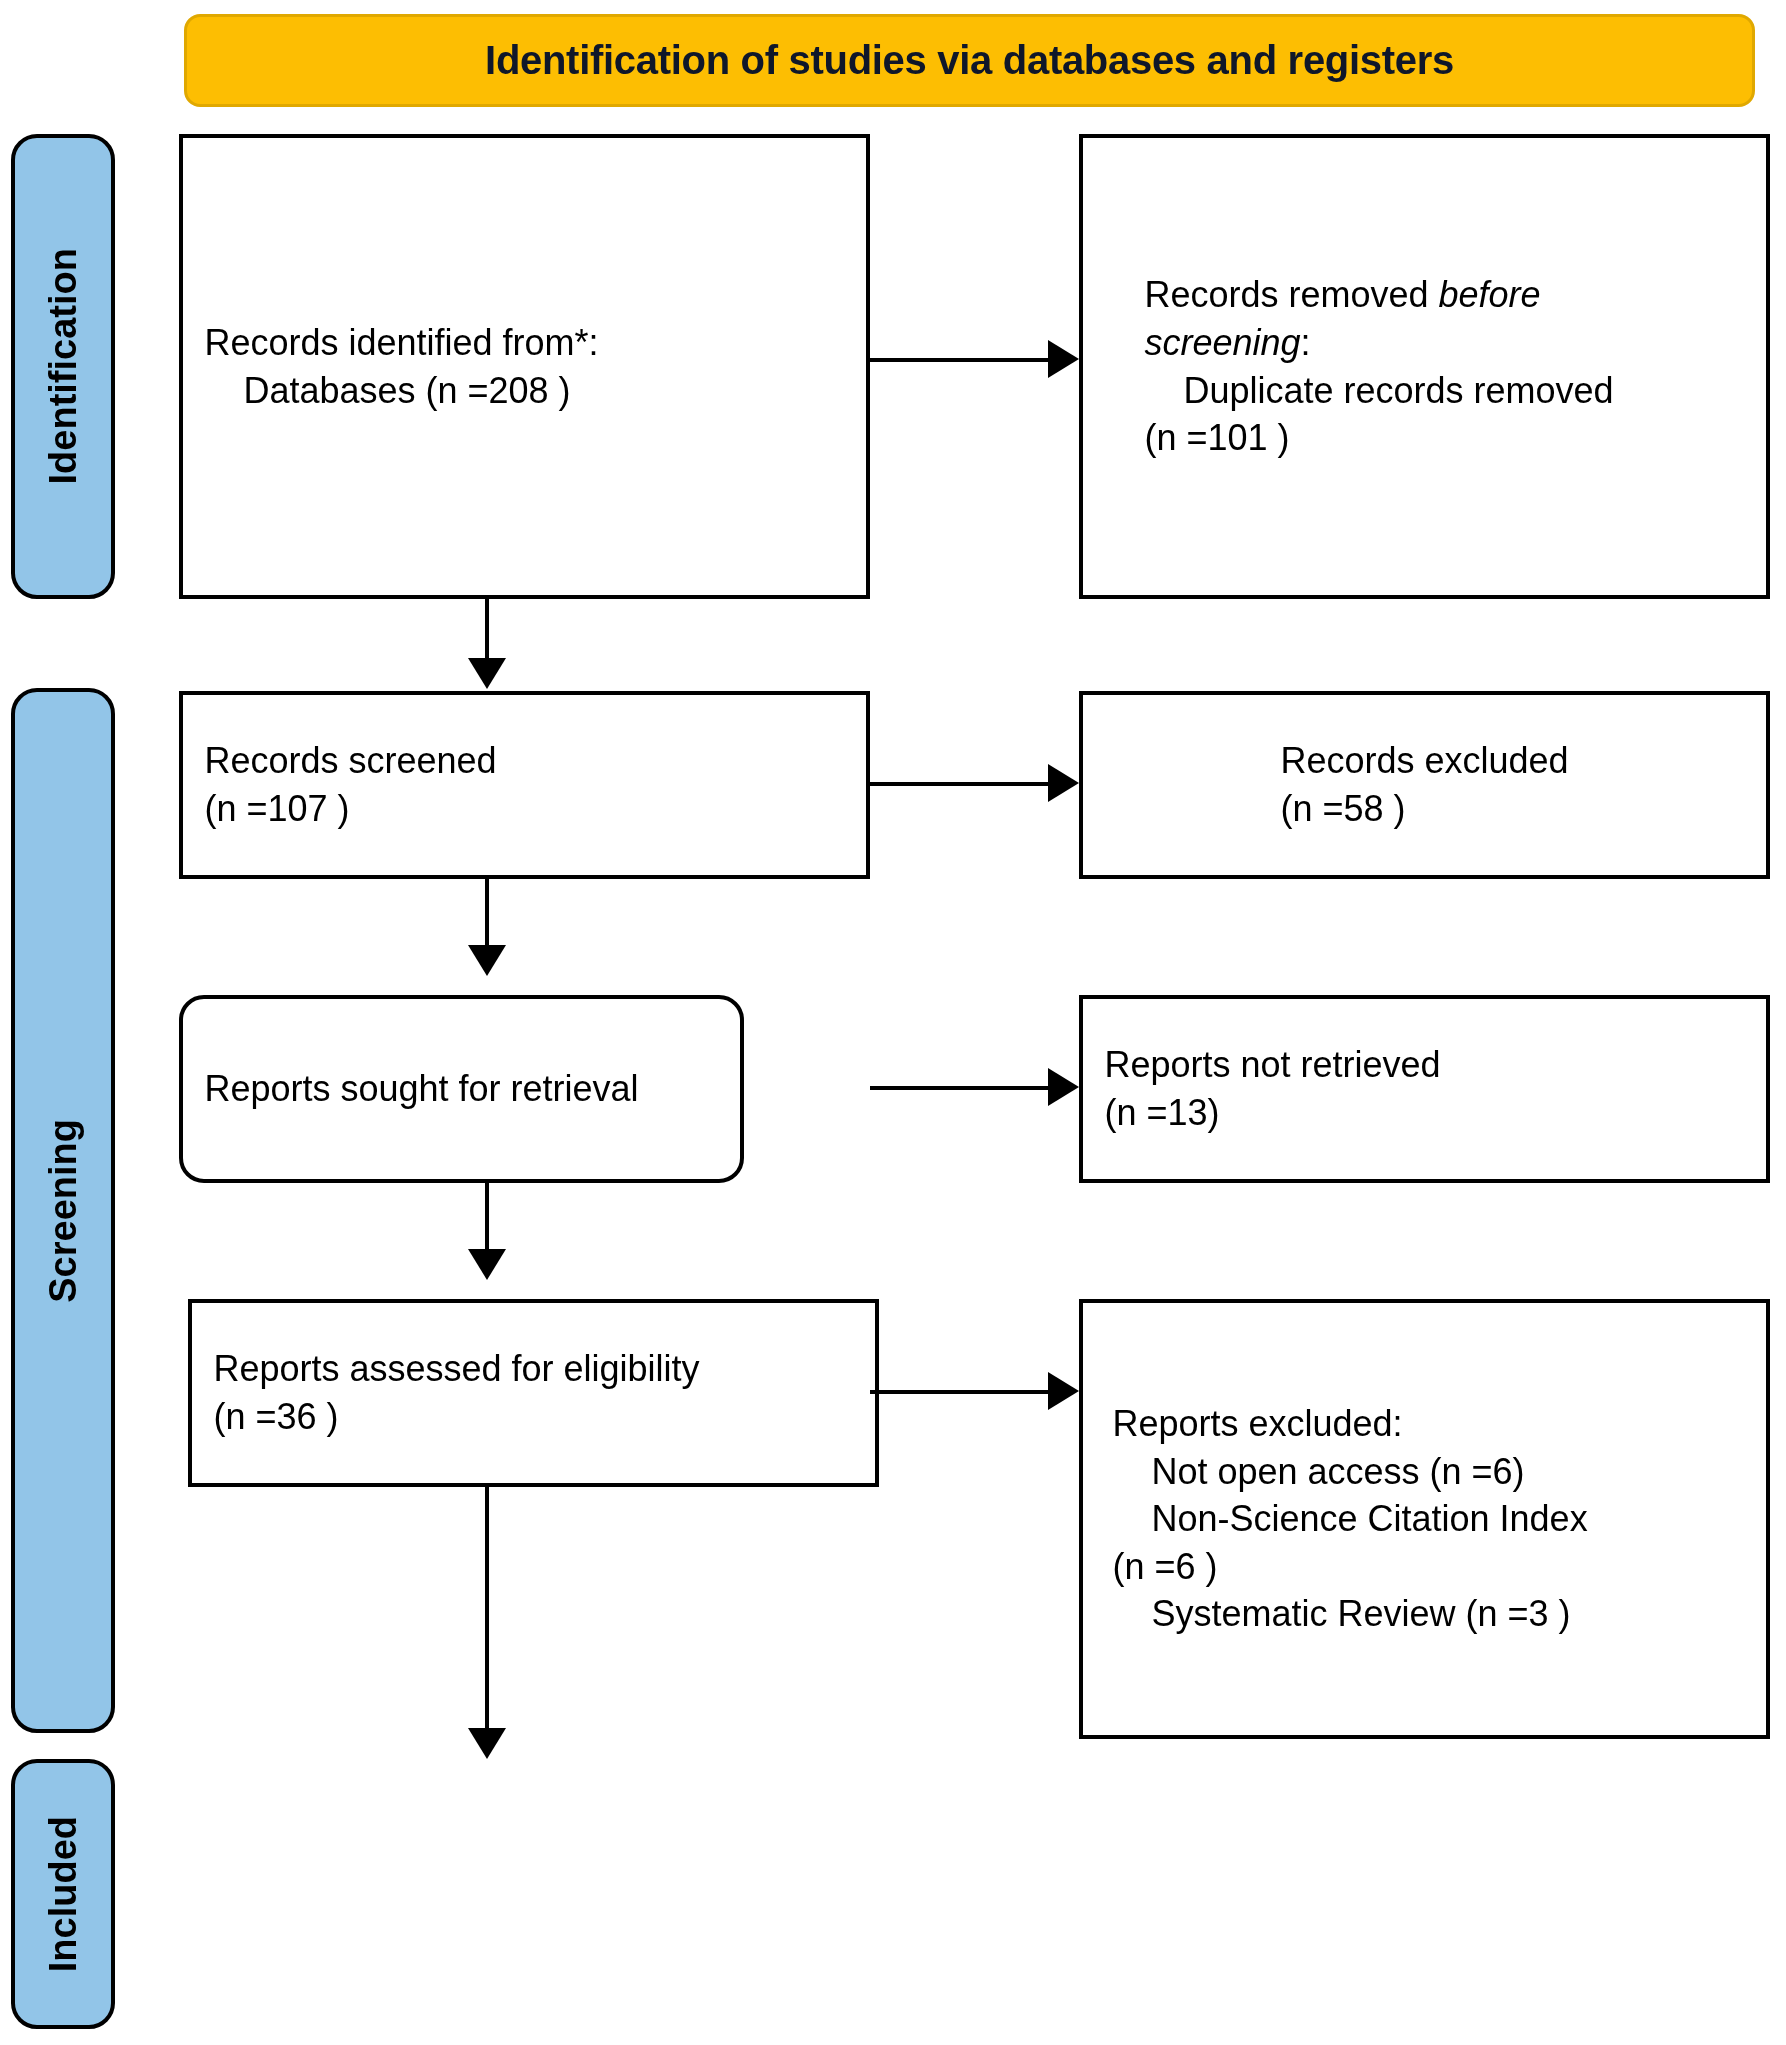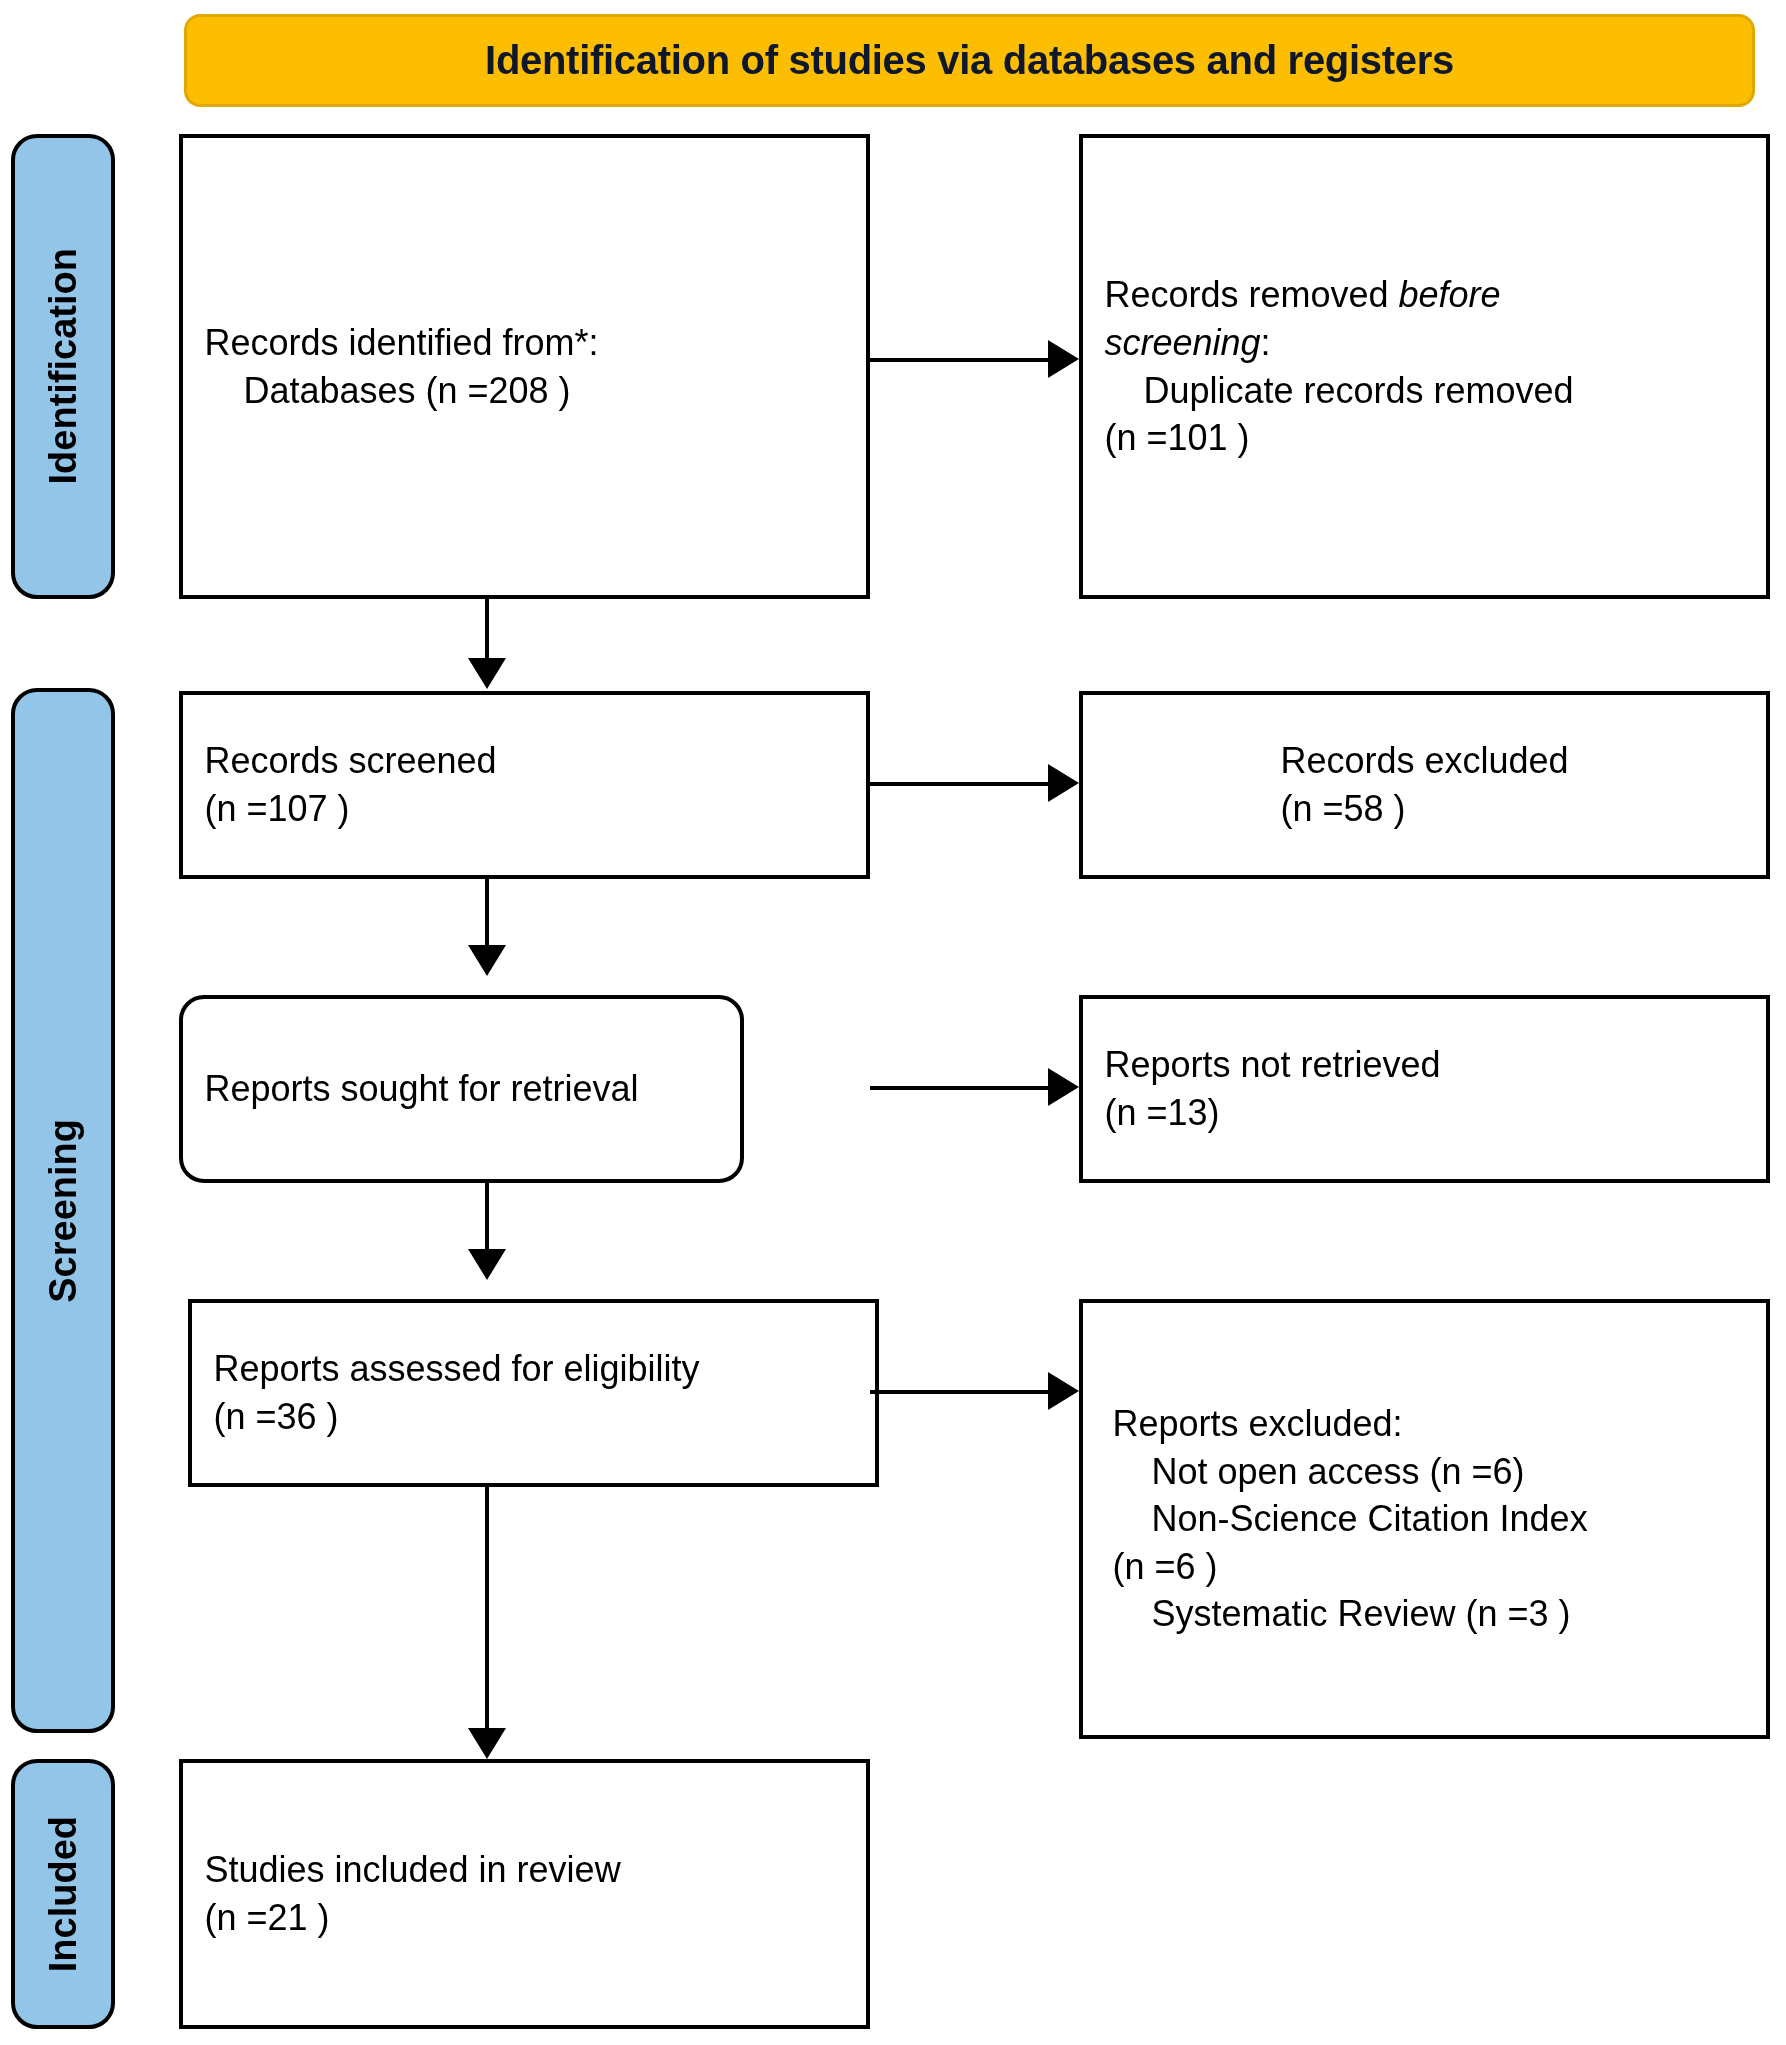--- a/index.html
+++ b/index.html
@@ -137,21 +137,21 @@
     <span class="stage-text">Included</span>
   </div>
 
   <div class="box" style="left:179px; top:134px; width:691px; height:465px;">
     <div class="box-inner">
       <div class="line">Records identified from*:</div>
       <div class="line indent">Databases (n =208 )</div>
     </div>
   </div>
 
-  <div class="box" style="left:1079px; top:134px; width:691px; height:465px;">
+  <div class="box" style="left:1079px; top:134px; width:691px; height:465px;padding-left:40px;">
     <div class="box-inner">
       <div class="line"><span>Records removed </span><span class="ital">before</span></div>
       <div class="line"><span class="ital">screening</span><span>:</span></div>
       <div class="line indent">Duplicate records removed</div>
       <div class="line">(n =101 )</div>
     </div>
   </div>
 
   <div class="arrow-h" style="left:870px; top:358px; width:181px;"></div>
   <div class="arrow-h-head" style="left:1048px; top:340px;"></div>
@@ -214,21 +214,15 @@
       <div class="line indent">Systematic Review (n =3 )</div>
     </div>
   </div>
 
   <div class="arrow-h" style="left:870px; top:1390px; width:181px;"></div>
   <div class="arrow-h-head" style="left:1048px; top:1372px;"></div>
 
   <div class="arrow-v" style="left:485px; top:1487px; height:245px;"></div>
   <div class="arrow-v-head" style="left:468px; top:1728px;"></div>
 
-  <div class="box" style="left:179px; top:1759px; width:691px; height:270px;">
-    <div class="box-inner">
-      <div class="line">Studies included in review</div>
-      <div class="line">(n =21 )</div>
-    </div>
-  </div>
 
 </div>
 
 
 </body></html>

